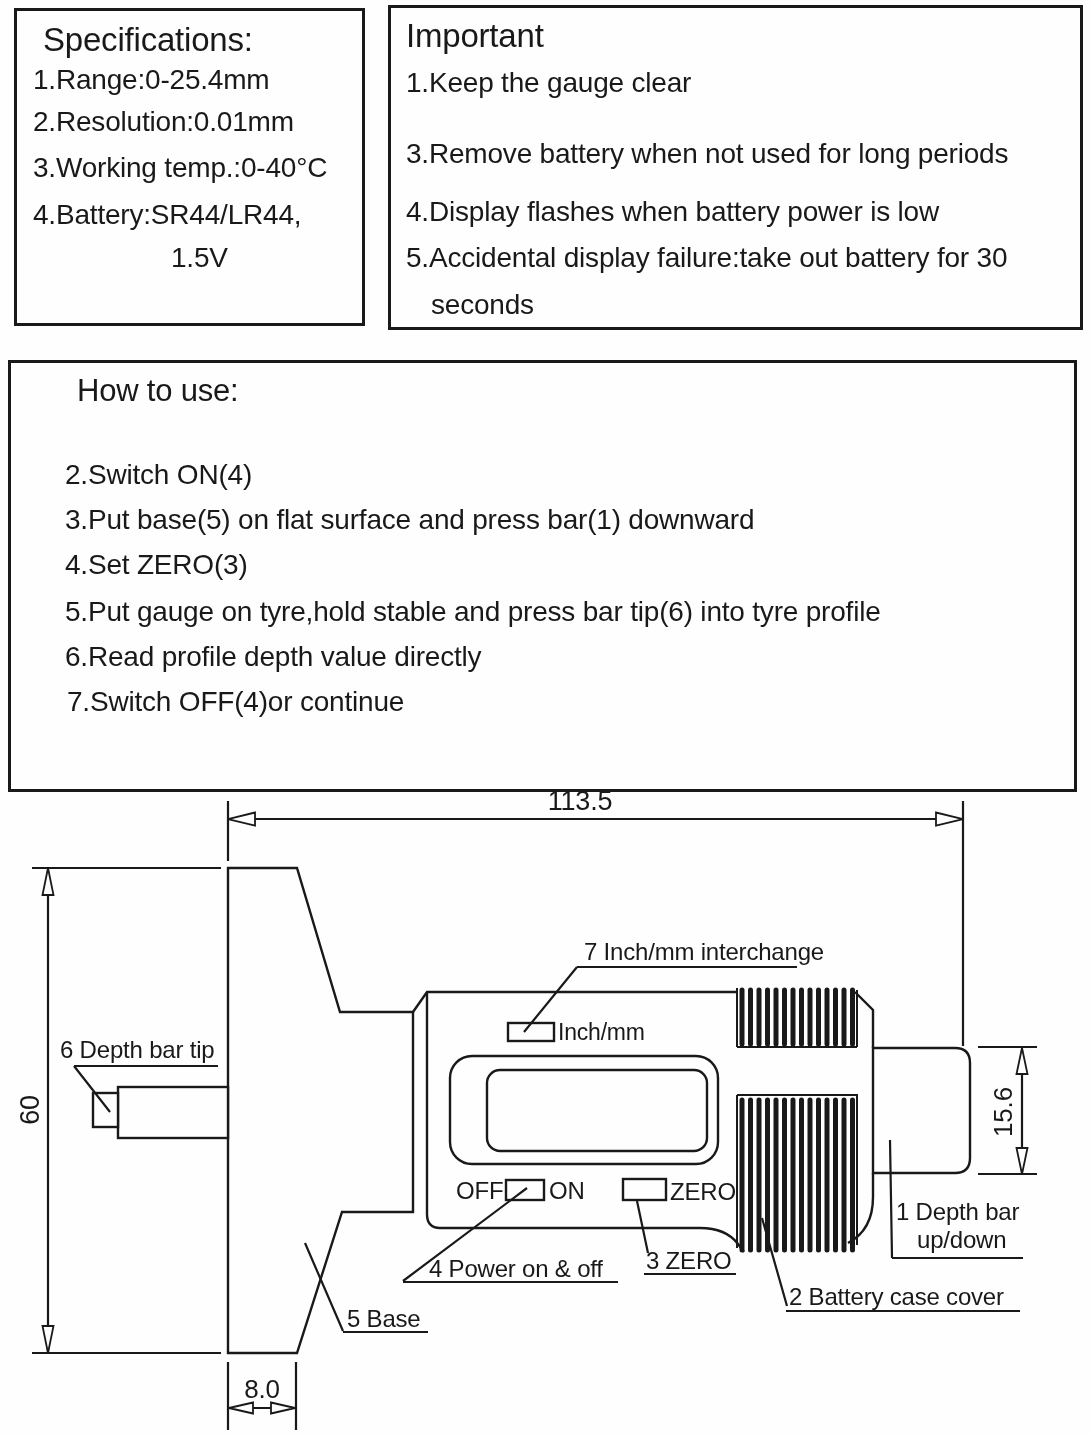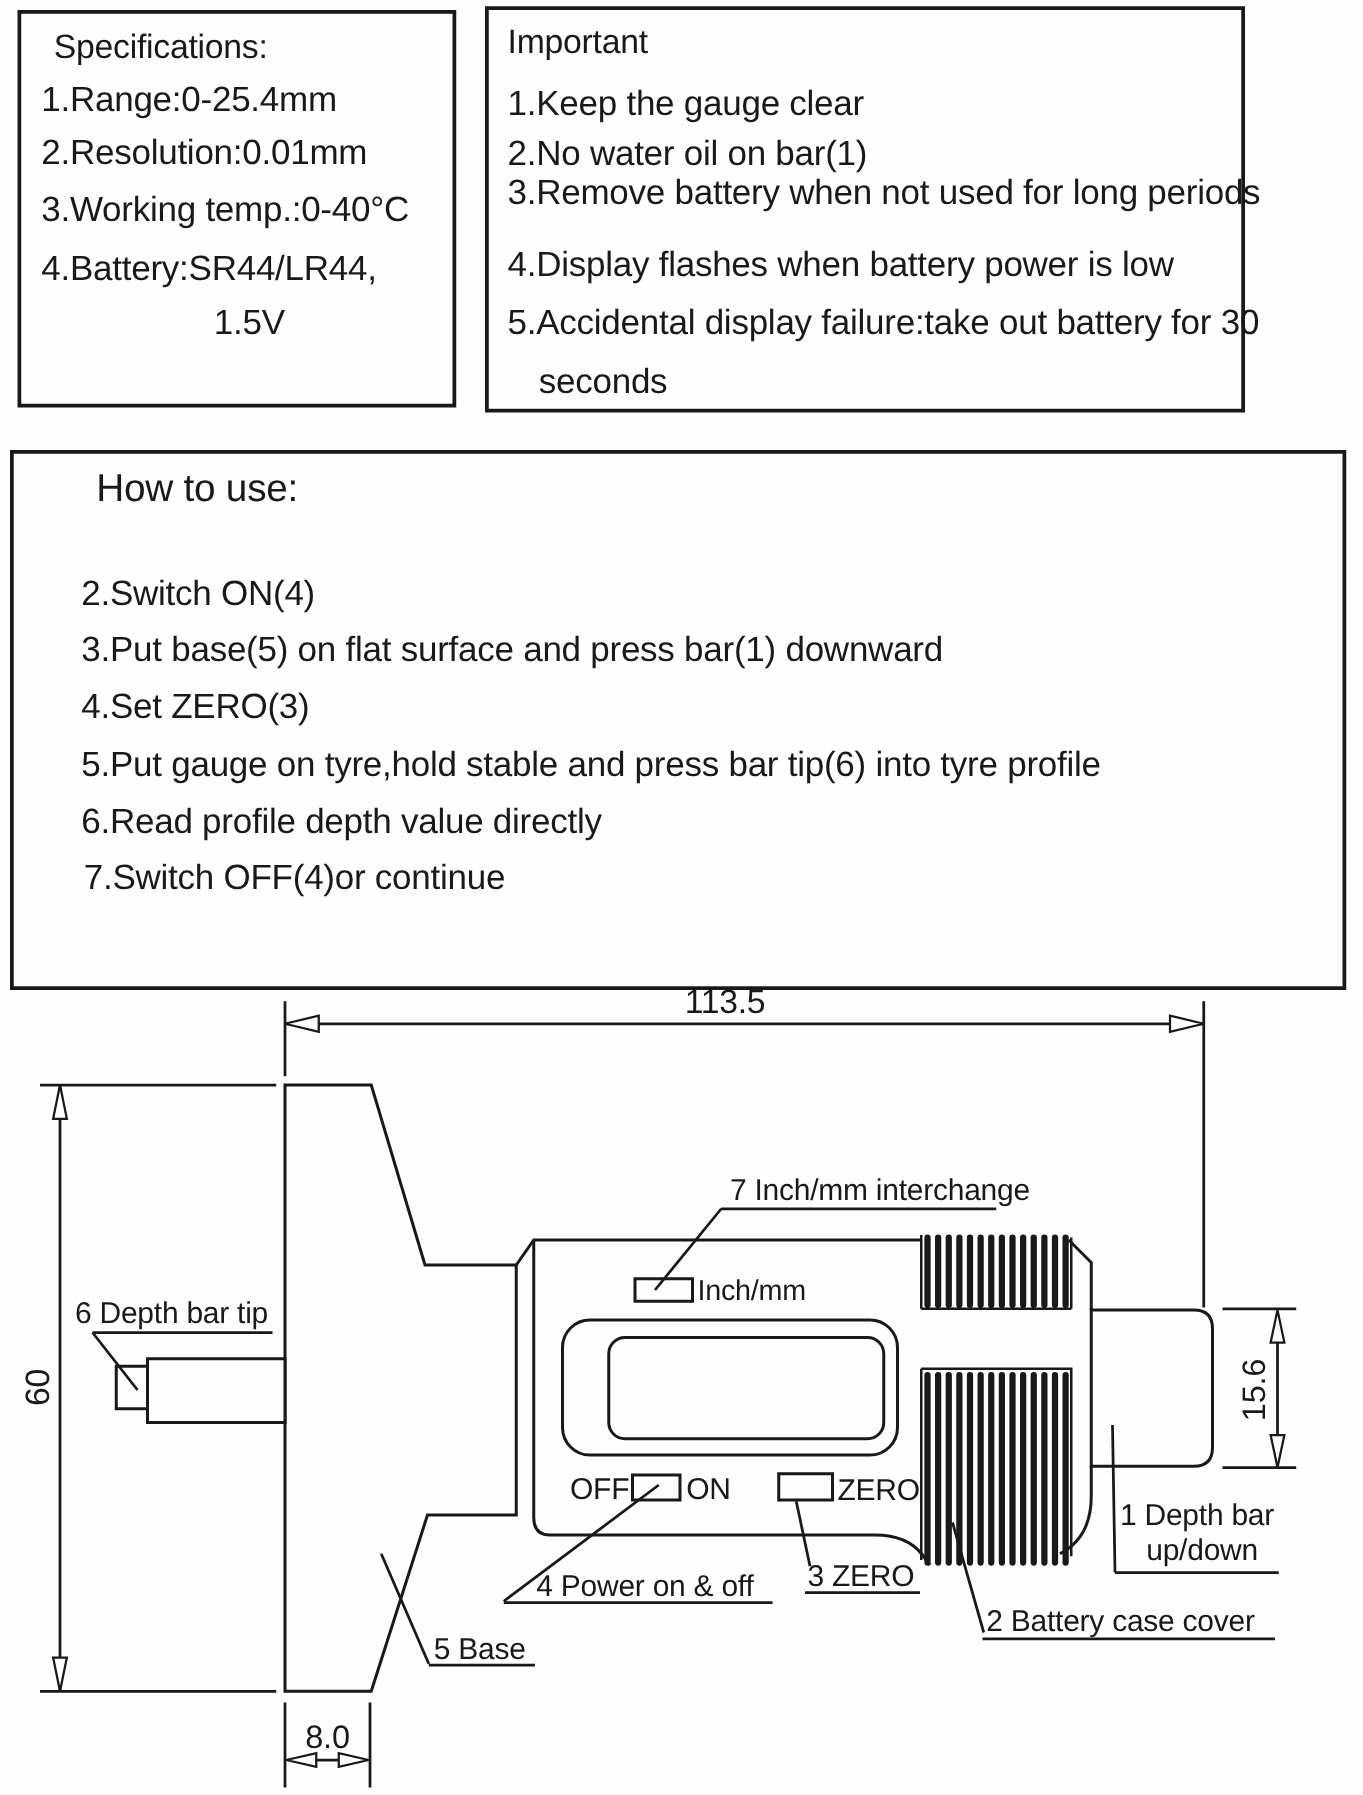--- a/index.html
+++ b/index.html
@@ -2,21 +2,21 @@
 <html><head>
 <meta charset="utf-8">
 <style>
   html,body{margin:0;padding:0;background:#ffffff;}
   .page{
     position:relative;width:1090px;height:1436px;background:#fefefe;
     font-family:"Liberation Sans",sans-serif;color:#191919;overflow:hidden;
   }
   .box{position:absolute;border:3px solid #191919;background:#fefefe;box-sizing:border-box;}
   .t{position:absolute;white-space:nowrap;line-height:1.05;letter-spacing:-0.2px;}
-  .title{font-size:27px;}
+  .title{font-size:33px;}
   .item{font-size:28px;}
   .howtitle{font-size:31px;}
   svg{position:absolute;left:0;top:756px;}
   svg text{fill:#191919;letter-spacing:-0.2px;}
   .ln{stroke:#191919;stroke-width:2.2;fill:none;}
   .thin{stroke:#191919;stroke-width:2;fill:none;}
   .shape{stroke:#191919;stroke-width:2.4;fill:#fefefe;}
   .shapeo{stroke:#191919;stroke-width:2.4;fill:none;}
   .rib{stroke:#191919;stroke-width:5;fill:none;stroke-linecap:round;}
   .arrow{fill:#fefefe;stroke:#191919;stroke-width:1.8;}
@@ -32,24 +32,23 @@
 
   <div class="box" style="left:14px;top:8px;width:351px;height:318px;">
     <div class="t title" style="left:26px;top:12px;">Specifications:</div>
     <div class="t item" style="left:16px;top:54px;">1.Range:0-25.4mm</div>
     <div class="t item" style="left:16px;top:96px;">2.Resolution:0.01mm</div>
     <div class="t item" style="left:16px;top:142px;">3.Working temp.:0-40°C</div>
     <div class="t item" style="left:16px;top:189px;">4.Battery:SR44/LR44,</div>
     <div class="t item" style="left:154px;top:232px;">1.5V</div>
   </div>
 
-  <div class="box" style="left:388px;top:5px;width:608px;height:325px;">
+  <div class="box" style="left:388px;top:5px;width:695px;height:325px;">
     <div class="t title" style="left:15px;top:11px;">Important</div>
     <div class="t item" style="left:15px;top:60px;">1.Keep the gauge clear</div>
-    <div class="t item" style="left:15px;top:100px;">2.No water oil on bar(1)</div>
     <div class="t item" style="left:15px;top:131px;">3.Remove battery when not used for long periods</div>
     <div class="t item" style="left:15px;top:189px;">4.Display flashes when battery power is low</div>
     <div class="t item" style="left:15px;top:235px;">5.Accidental display failure:take out battery for 30</div>
     <div class="t item" style="left:40px;top:282px;">seconds</div>
   </div>
 
   <div class="box" style="left:8px;top:360px;width:1069px;height:432px;">
     <div class="t howtitle" style="left:66px;top:12px;">How to use:</div>
     <div class="t item" style="left:54px;top:97px;">2.Switch ON(4)</div>
     <div class="t item" style="left:54px;top:142px;">3.Put base(5) on flat surface and press bar(1) downward</div>

